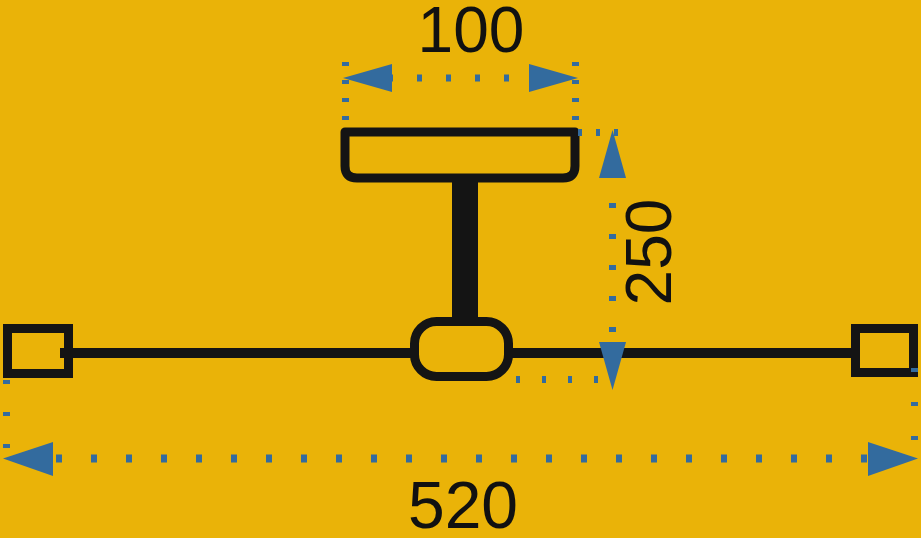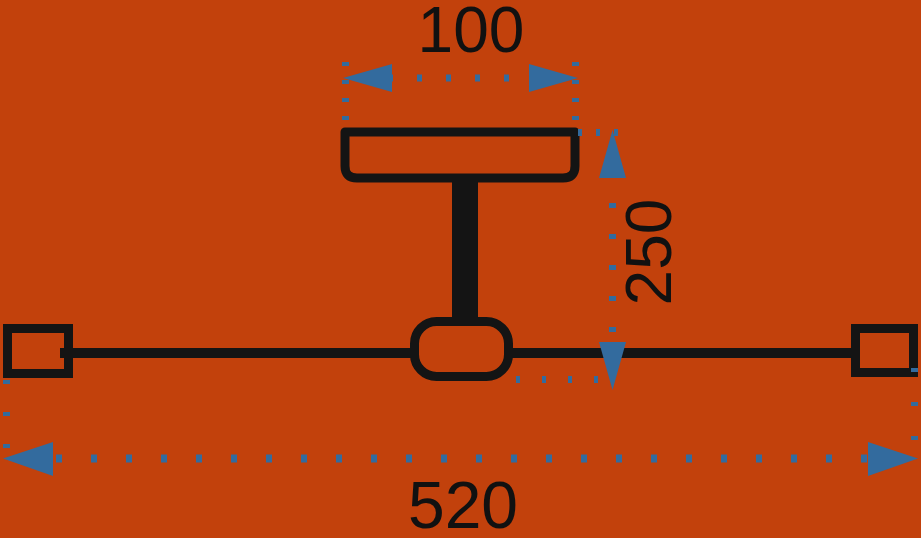--- a/index.html
+++ b/index.html
@@ -7,21 +7,21 @@
     padding: 0;
     background: #ffffff;
   }
   body {
     font-family: "Liberation Sans", sans-serif;
   }
   #drawing-root {
     position: relative;
     width: 921px;
     height: 538px;
-    background: #c2410c;
+    background: #eab308;
     overflow: hidden;
   }
   #drawing-svg {
     position: absolute;
     top: 0;
     left: 0;
     width: 921px;
     height: 538px;
     display: block;
   }

